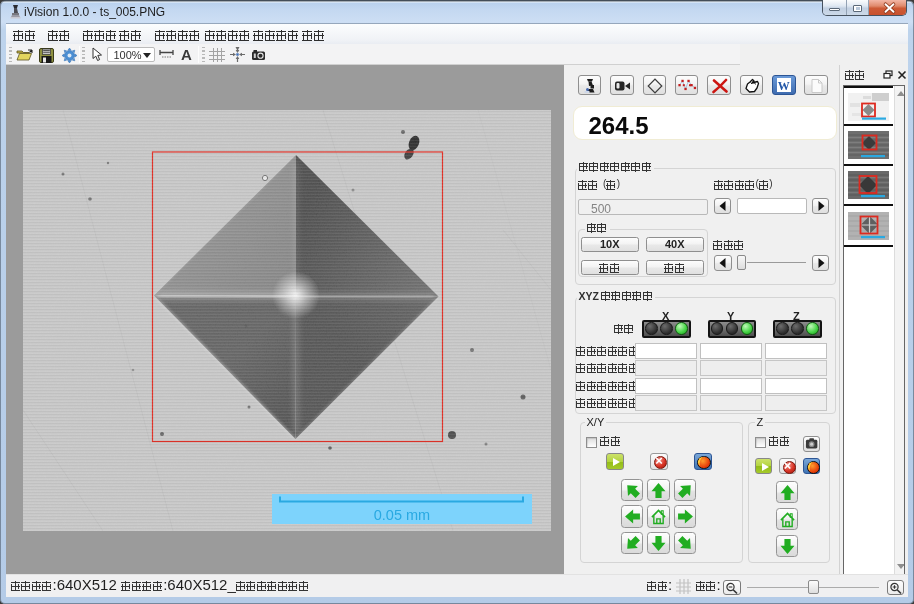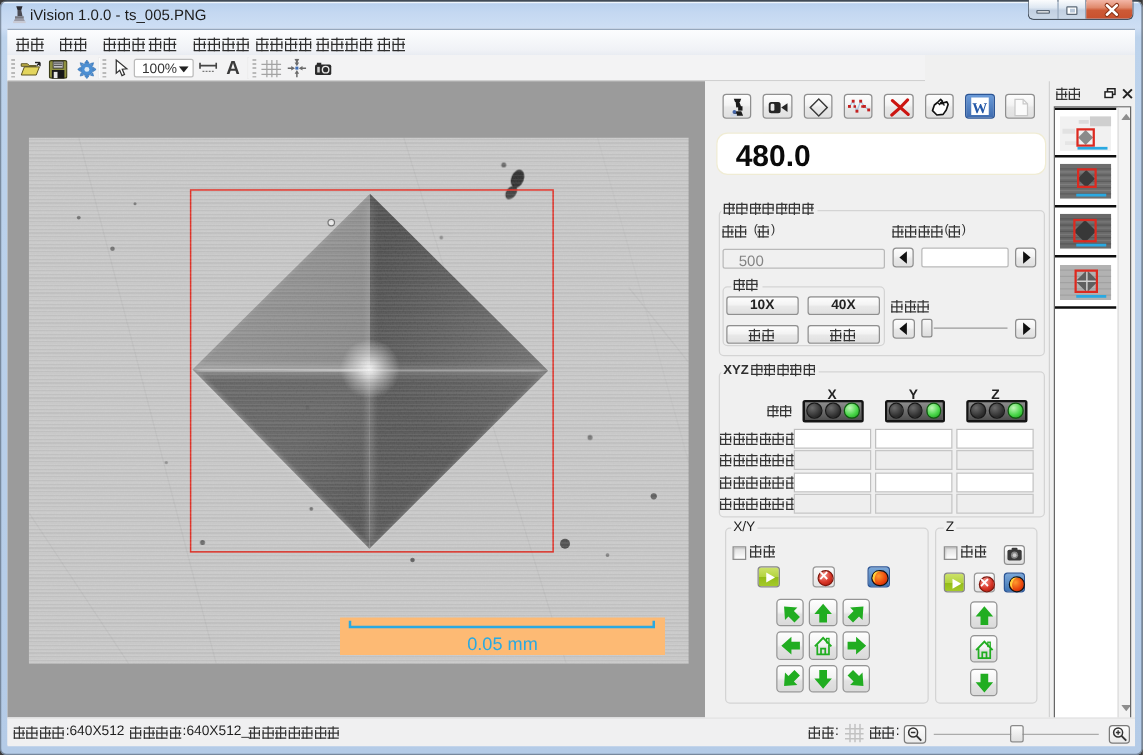--- a/index.html
+++ b/index.html
@@ -47,21 +47,21 @@
 .cb{position:absolute;width:10.5px;height:10.5px;background:linear-gradient(180deg,#ddd,#fff);border:1px solid #8e8e8e;box-shadow:inset 1px 1px 1px rgba(0,0,0,.12)}
 .play{position:absolute;border:1px solid #888;border-radius:3px;background:linear-gradient(180deg,#cde26a 0%,#b3d440 50%,#93bc17 52%,#a5ca2a 100%)}
 .play::after{content:"";position:absolute;left:6px;top:3.5px;border-left:7px solid #fff;border-top:4.5px solid transparent;border-bottom:4.5px solid transparent}
 .stop{position:absolute;border:1px solid #999;border-radius:3px;background:linear-gradient(180deg,#fbfbfb,#e3e3e3)}
 .stop::before{content:"";position:absolute;left:2.5px;top:1.5px;width:11.5px;height:11.5px;border-radius:50%;background:radial-gradient(circle at 35% 28%,#f49a93,#d93526 55%,#9e1408 100%);border:.5px solid #7e150b}
 .stop::after{content:"\00d7";position:absolute;left:0;top:-1px;width:100%;text-align:center;font-size:13px;font-weight:bold;color:#fff;font-family:"Liberation Sans",sans-serif}
 .oran{position:absolute;border:1px solid #2c5595;border-radius:3px;background:linear-gradient(180deg,#7aa7d8,#3f74b4)}
 .oran::before{content:"";position:absolute;left:2.5px;top:1.5px;width:11.5px;height:11.5px;border-radius:50%;background:radial-gradient(circle at 40% 35%,#ff9d2e,#e8420c 60%,#b51f00 100%);border:.5px solid #111}
 .oran::after{content:"";position:absolute;left:3.6px;top:2.6px;width:8.5px;height:9.5px;border-radius:50%;border-left:2.4px solid #ffce3a;transform:rotate(18deg)}
 .abtn{position:absolute;width:22.5px;height:22.5px;border:1px solid #949494;border-radius:3.5px;background:linear-gradient(180deg,#fefefe 0%,#f2f2f2 48%,#e2e2e2 58%,#dadada 100%);padding:2.2px 0 0 2.2px}
-.lt{font-size:11px;color:#1e1e1e;vertical-align:top;line-height:10px;position:relative;top:-1px}
+.lt{font-size:15px;color:#1e1e1e;vertical-align:top;line-height:10px;position:relative;top:-1px}
 </style></head><body>
 <div id="win">
  <div id="titlebar">
   <svg class="abs" style="left:9px;top:4px" width="13" height="15" viewBox="0 0 13 15">
     <path d="M4 1 L9 1 L8 4 L5 4 Z" fill="#2a2a30"></path>
     <path d="M5 4 L8 4 L9 9 L5 9 Z" fill="#4a4a52"></path>
     <rect x="3" y="9" width="7" height="2" fill="#77777f"></rect>
     <path d="M2 13 L11 13 L10 11 L3 11 Z" fill="#9a9aa5"></path>
     <rect x="1.5" y="13" width="10" height="1.5" fill="#c9c9d2"></rect>
   </svg>
@@ -239,21 +239,21 @@
       <circle cx="330" cy="80" r="1.5" fill="#555" opacity=".55"></circle>
       <circle cx="242" cy="68" r="2.6" fill="#f2f2f2" stroke="#6e6e6e" stroke-width="1"></circle>
       <circle cx="463" cy="334" r="1.5" fill="#4a4a4a" opacity=".6"></circle>
       <circle cx="110" cy="260" r="1.3" fill="#555" opacity=".5"></circle>
      </g>
      <rect width="528" height="421" filter="url(#nz)" opacity=".15"></rect>
 
      <rect x="129.5" y="42" width="290" height="289.5" fill="none" stroke="#e23329" stroke-width="1.2"></rect>
     </svg>
     <div style="position:absolute;inset:0;background:repeating-linear-gradient(180deg,rgba(255,255,255,.06) 0 1px,rgba(0,0,0,.04) 1px 2px,rgba(255,255,255,0) 2px 3px)"></div>
-    <div style="position:absolute;left:249px;top:384px;width:260px;height:30px;background:#fdba74">
+    <div style="position:absolute;left:249px;top:384px;width:260px;height:30px;background:#7dd3fc">
       <svg width="260" height="30">
               <path d="M8 2.5 V8 M251 2.5 V8 M7 7.5 H252" fill="none" stroke="#2aa9e1" stroke-width="2"></path>
               <text x="130" y="26" font-size="14.5" fill="#29a9e2" text-anchor="middle" font-family="Liberation Sans">0.05 mm</text>
             </svg>
     </div>
    </div>
   </div>
   <div id="rpanel">
    <svg width="0" height="0" style="position:absolute">
           <defs>
@@ -328,21 +328,21 @@
      <div style="position:absolute;left:0;top:2.5px;width:100%;text-align:center;font-size:12px;font-weight:bold;color:#2458a8;font-family:'Liberation Serif',serif">W</div>
    </div>
    <div class="btn" style="left:240px;top:10.3px;width:23.5px;height:19.8px">
      <svg width="16" height="16" style="margin:1.5px 0 0 3.5px" viewBox="0 0 16 16">
             <path d="M3 1.5 H9.5 L13 5 V14.5 H3 Z" fill="#fbfbfb" stroke="#c9c9c9" stroke-width="1"></path>
             <path d="M9.5 1.5 V5 H13" fill="none" stroke="#c9c9c9" stroke-width="1"></path>
           </svg>
    </div>
 
    <div class="abs" style="left:8.5px;top:40.5px;width:264px;height:34.5px;background:#fff;border:1px solid #f0ecd4;border-radius:9px">
-     <div style="position:absolute;left:15px;top:5px;font-size:24px;font-weight:bold;color:#0a0a0a">480.0</div>
+     <div style="position:absolute;left:15px;top:5px;font-size:24px;font-weight:bold;color:#0a0a0a">264.5</div>
    </div>
 
    <div class="gbox" style="left:10.5px;top:102.5px;width:261px;height:117px"></div>
    <div class="glabel s" style="left:12.5px;top:96.5px"><i class="g"></i><i class="g"></i><i class="g"></i><i class="g"></i><i class="g"></i><i class="g"></i><i class="g"></i></div>
    <div class="abs s" style="left:13.5px;top:115px"><i class="g"></i><i class="g"></i>&nbsp;<span style="font-size:10px;color:#333;vertical-align:top;line-height:10px;position:relative;top:-1px">(</span><i class="g"></i><span style="font-size:10px;color:#333;vertical-align:top;line-height:10px;position:relative;top:-1px">)</span></div>
    <div class="dfield" style="left:14px;top:134px;width:130px;height:16px;background:#f0f0f0;border-color:#b9b9b9;border-radius:2px">
      <div style="position:absolute;left:12px;top:2px;font-size:12px;color:#848484">500</div>
    </div>
    <div class="abs s" style="left:149.5px;top:115px"><i class="g"></i><i class="g"></i><i class="g"></i><i class="g"></i><span style="font-size:10px;color:#333;vertical-align:top;line-height:10px;position:relative;top:-1px">(</span><i class="g"></i><span style="font-size:10px;color:#333;vertical-align:top;line-height:10px;position:relative;top:-1px">)</span></div>
    <div class="btn" style="left:149.5px;top:133px;width:17.5px;height:16px"><svg width="16" height="14">

